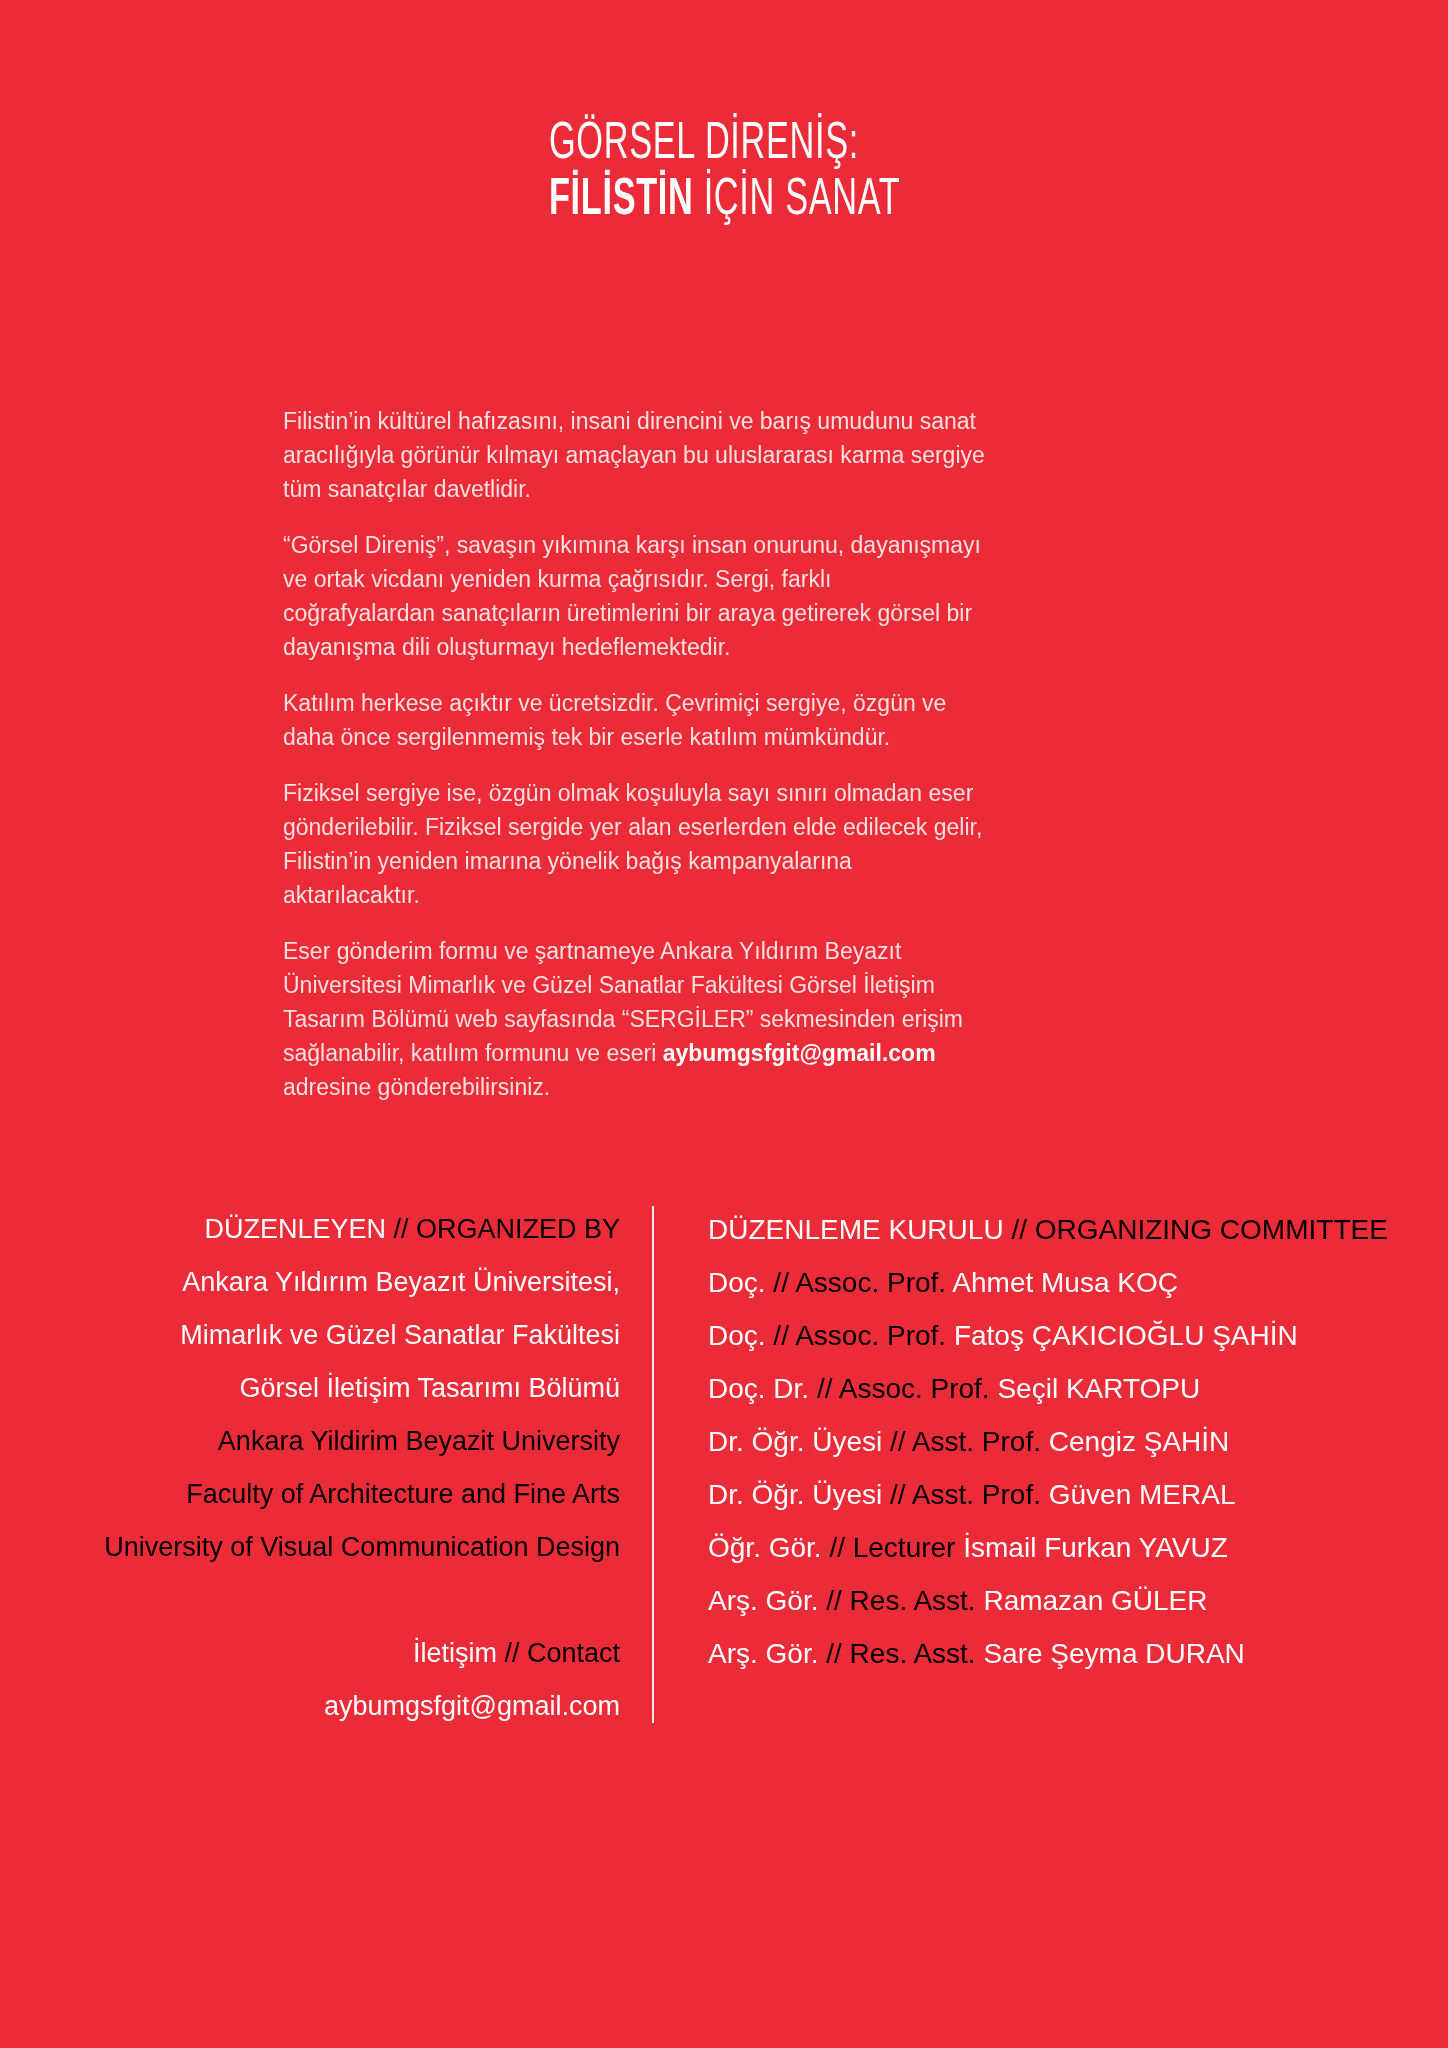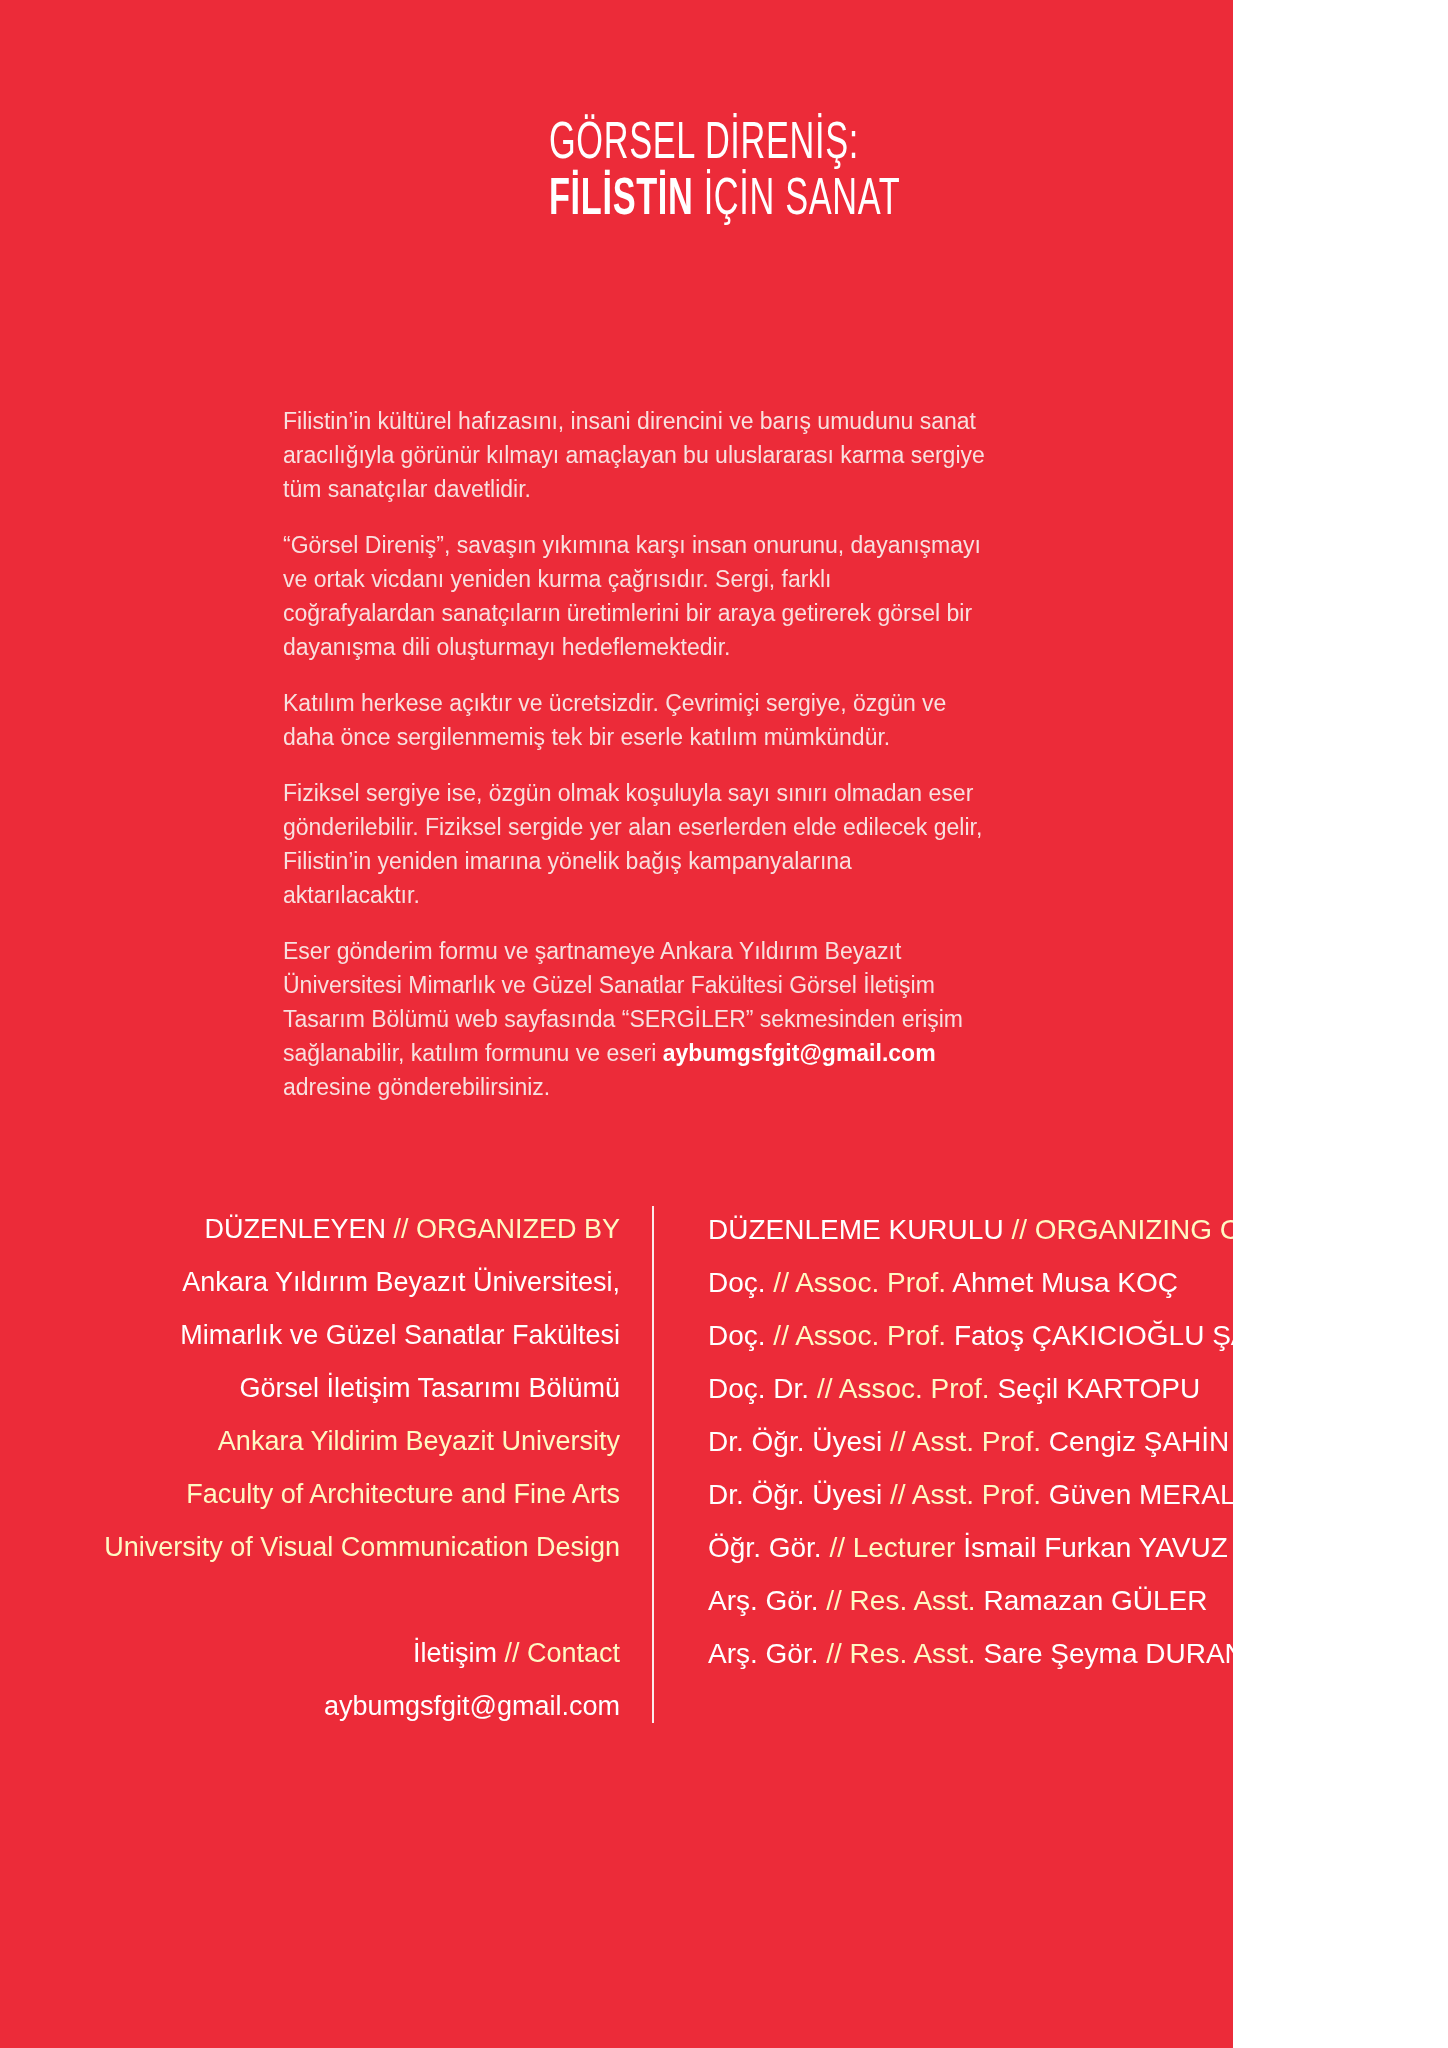--- a/index.html
+++ b/index.html
@@ -1,18 +1,18 @@
 <!DOCTYPE html>
 <html><head>
 <meta charset="utf-8">
 <style>
   html, body { margin: 0; padding: 0; }
   .poster {
     position: relative;
-    width: 1233px;
+    width: 1448px;
     height: 2048px;
     background: #EC2B39;
     font-family: "Liberation Sans", "DejaVu Sans", sans-serif;
     overflow: hidden;
   }
 
   
   .title {
     position: absolute;
     left: 549px;
@@ -78,21 +78,21 @@
     text-align: left;
   }
   .row {
     height: 53px;
     line-height: 53px;
     font-size: 27px;
     white-space: nowrap;
   }
   .committee-col .row { font-size: 28px; }
   .b { font-weight: 400; color: #FFFFFF; }
-  .l { font-weight: 400; color: #fef9c3; }
+  .l { font-weight: 400; color: #000000; }
 </style>
 </head>
 <body>
 
 <div class="poster">
 
   <header class="title">
     <span class="title-line">GÖRSEL DİRENİŞ:</span>
     <span class="title-line"><span class="t-bold">FİLİSTİN</span><span> İÇİN SANAT</span></span>
   </header>

